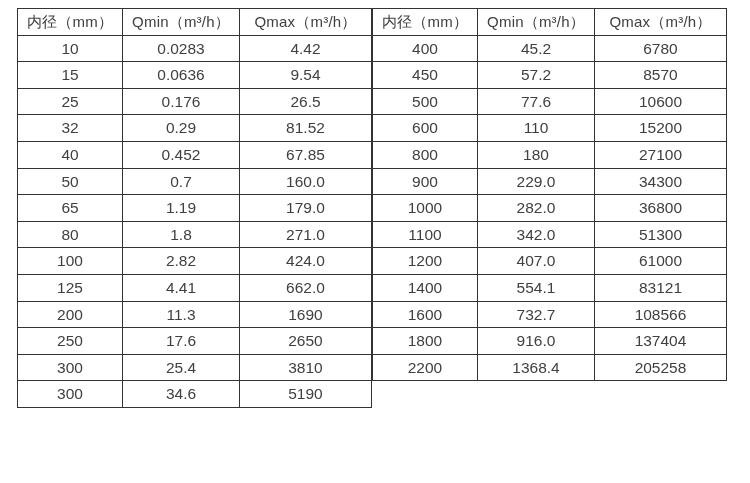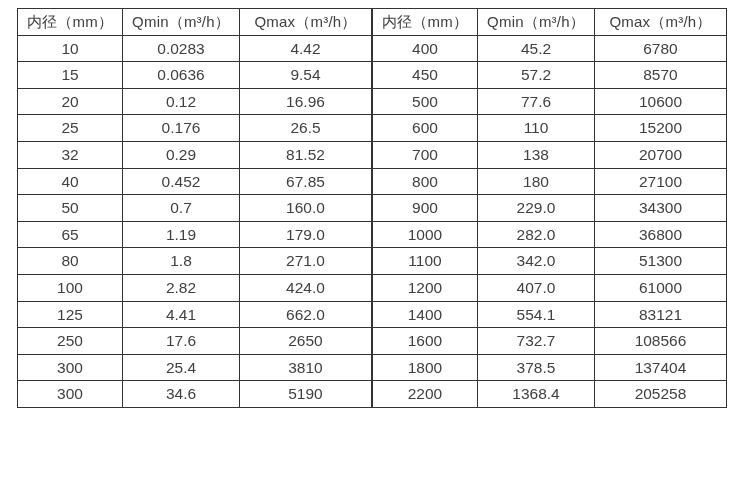--- a/index.html
+++ b/index.html
@@ -65,25 +65,20 @@
             <td class="c0">10</td>
             <td class="c1">0.0283</td>
             <td class="c2">4.42</td>
           </tr>
           <tr>
             <td class="c0">15</td>
             <td class="c1">0.0636</td>
             <td class="c2">9.54</td>
           </tr>
           <tr>
-            <td class="c0">20</td>
-            <td class="c1">0.12</td>
-            <td class="c2">16.96</td>
-          </tr>
-          <tr>
             <td class="c0">25</td>
             <td class="c1">0.176</td>
             <td class="c2">26.5</td>
           </tr>
           <tr>
             <td class="c0">32</td>
             <td class="c1">0.29</td>
             <td class="c2">81.52</td>
           </tr>
           <tr>
@@ -108,20 +103,25 @@
           </tr>
           <tr>
             <td class="c0">100</td>
             <td class="c1">2.82</td>
             <td class="c2">424.0</td>
           </tr>
           <tr>
             <td class="c0">125</td>
             <td class="c1">4.41</td>
             <td class="c2">662.0</td>
+          </tr>
+          <tr>
+            <td class="c0">200</td>
+            <td class="c1">11.3</td>
+            <td class="c2">1690</td>
           </tr>
           <tr>
             <td class="c0">250</td>
             <td class="c1">17.6</td>
             <td class="c2">2650</td>
           </tr>
           <tr>
             <td class="c0">300</td>
             <td class="c1">25.4</td>
             <td class="c2">3810</td>
@@ -156,25 +156,20 @@
             <td class="c0">500</td>
             <td class="c1">77.6</td>
             <td class="c2">10600</td>
           </tr>
           <tr>
             <td class="c0">600</td>
             <td class="c1">110</td>
             <td class="c2">15200</td>
           </tr>
           <tr>
-            <td class="c0">700</td>
-            <td class="c1">138</td>
-            <td class="c2">20700</td>
-          </tr>
-          <tr>
             <td class="c0">800</td>
             <td class="c1">180</td>
             <td class="c2">27100</td>
           </tr>
           <tr>
             <td class="c0">900</td>
             <td class="c1">229.0</td>
             <td class="c2">34300</td>
           </tr>
           <tr>
@@ -197,21 +192,21 @@
             <td class="c1">554.1</td>
             <td class="c2">83121</td>
           </tr>
           <tr>
             <td class="c0">1600</td>
             <td class="c1">732.7</td>
             <td class="c2">108566</td>
           </tr>
           <tr>
             <td class="c0">1800</td>
-            <td class="c1">378.5</td>
+            <td class="c1">916.0</td>
             <td class="c2">137404</td>
           </tr>
           <tr>
             <td class="c0">2200</td>
             <td class="c1">1368.4</td>
             <td class="c2">205258</td>
           </tr>
         </tbody>
       </table>
   </div>

